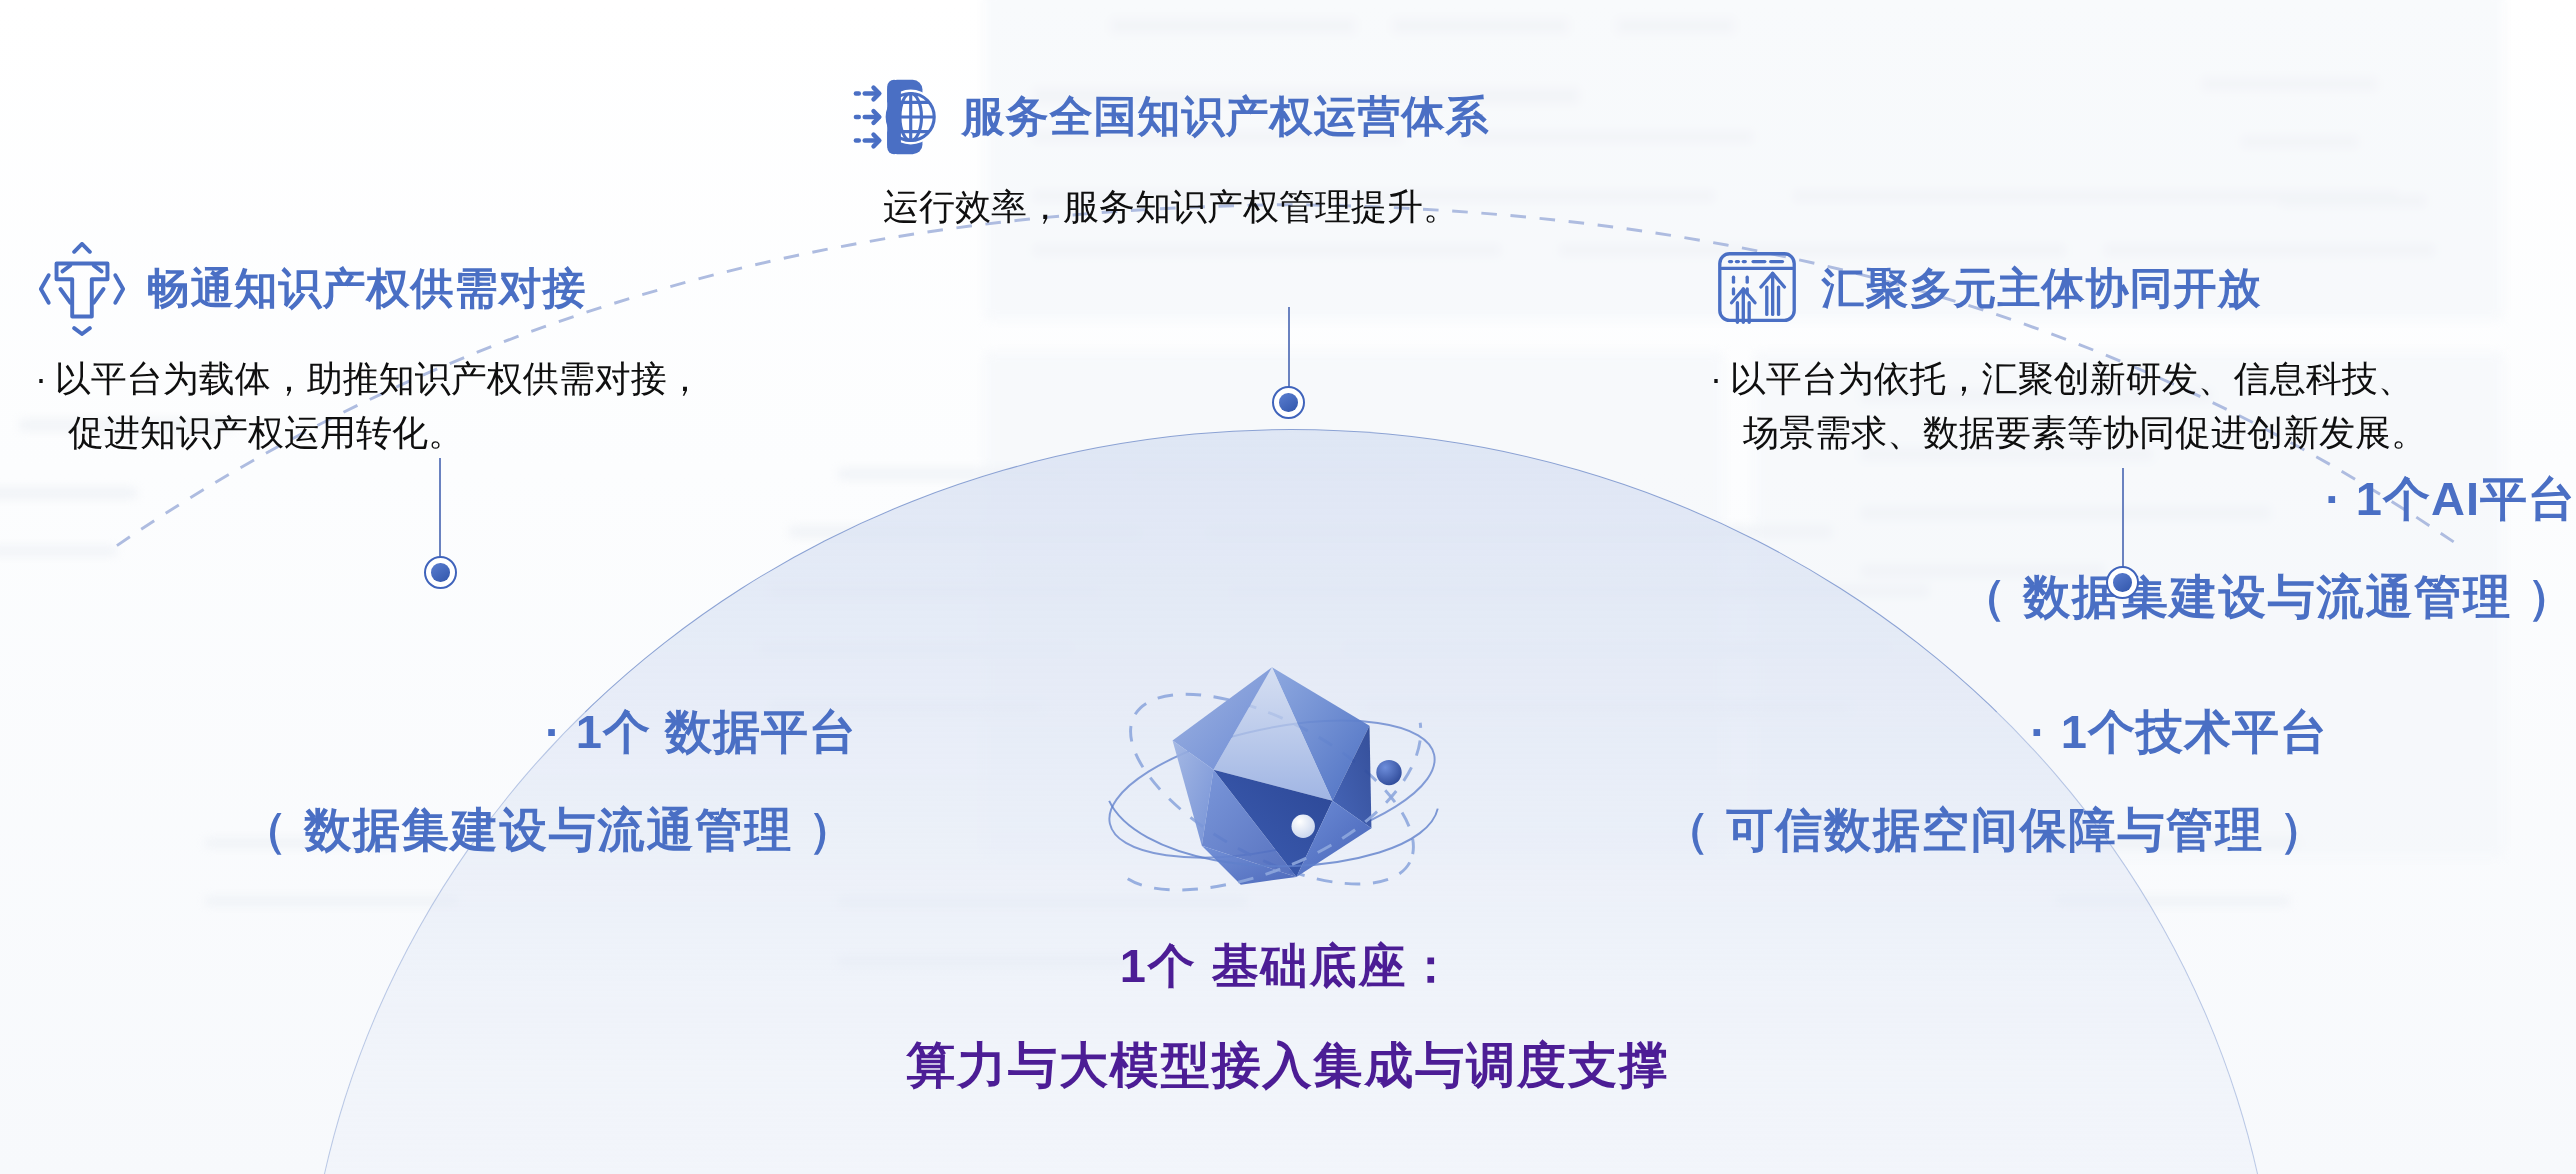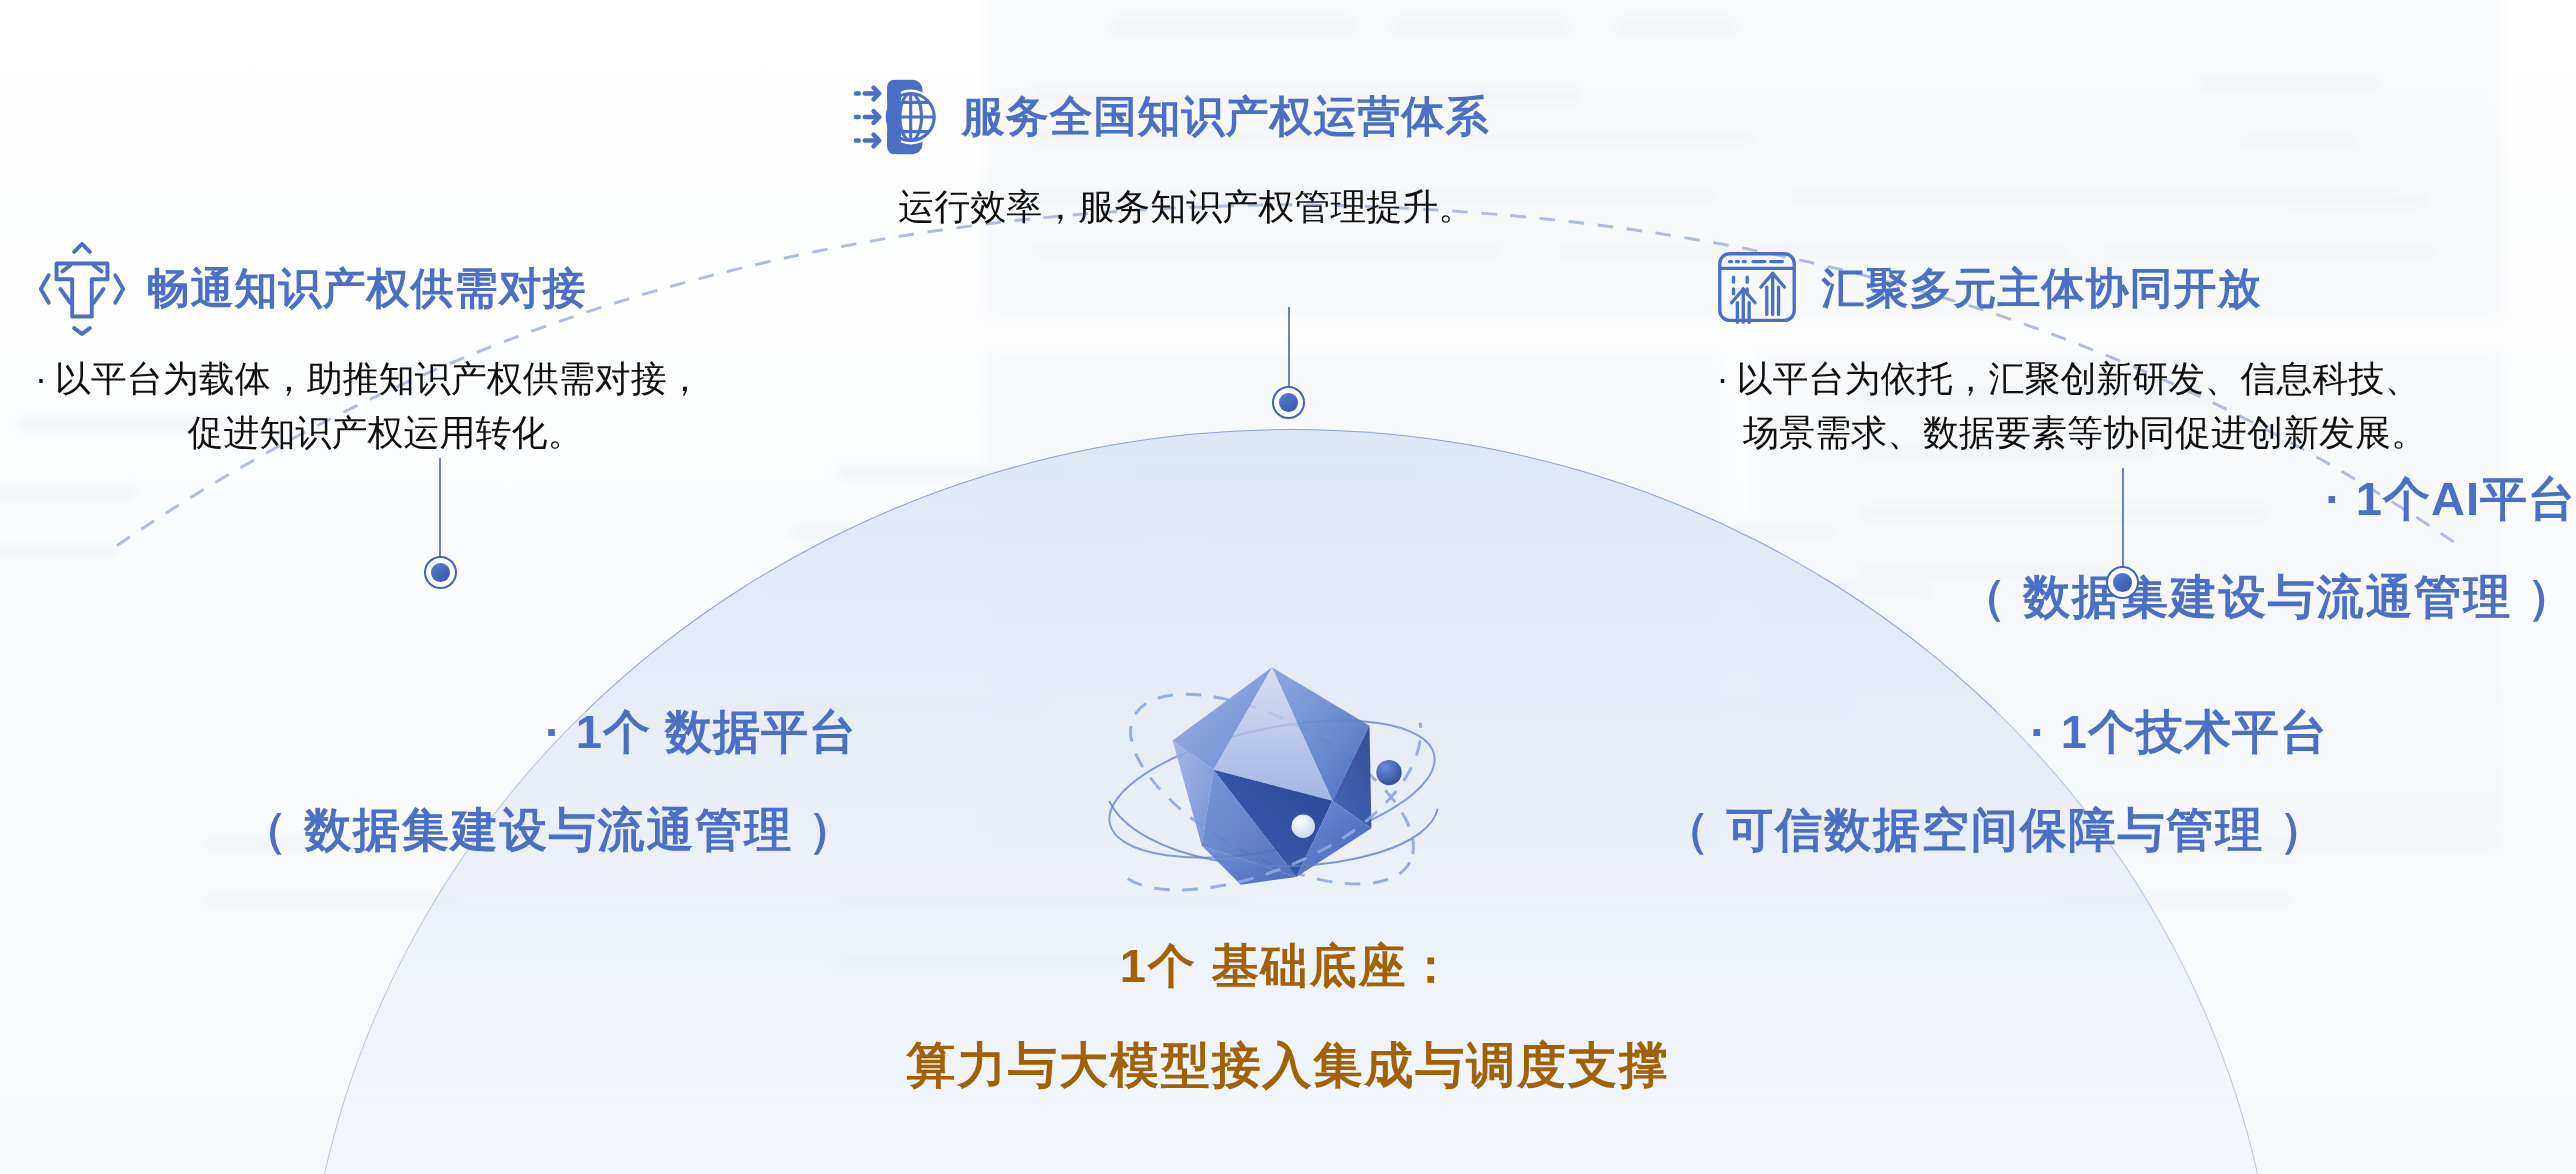--- a/index.html
+++ b/index.html
@@ -63,21 +63,21 @@
   
   #dashed-arc-wrap {
     position: absolute;
     left: 0; top: 0;
     width: 2576px; height: 1175px;
     z-index: 2;
     pointer-events: none;
   }
 
   
-  .callout { position: absolute; z-index: 6; text-align: center; }
+  .callout { position: absolute; z-index: 6; }
   .callout-head {
     display: flex;
     align-items: center;
     gap: 17.5px;
   }
   .callout-icon { flex: 0 0 auto; line-height: 0; }
   .callout-title {
     font-size: 43px;
     font-weight: bold;
     color: #4a6fc4;
@@ -131,21 +131,21 @@
   }
   .plat .l1 { font-size: 47px; letter-spacing: 1px; }
   .plat .l2 { font-size: 47px; letter-spacing: 1.9px; margin-top: 35px; }
 
   #base-block {
     position: absolute;
     z-index: 6;
     left: 0; right: 0;
     top: 935px;
     text-align: center;
-    color: #a16207;
+    color: #4c1d95;
     font-weight: bold;
     white-space: nowrap;
   }
   #base-block .b1 { font-size: 47px; letter-spacing: 1.9px; }
   #base-block .b2 { font-size: 49px; letter-spacing: 1.9px; margin-top: 35px; }
 
   
   #core-graphic {
     position: absolute;
     left: 1077px;

